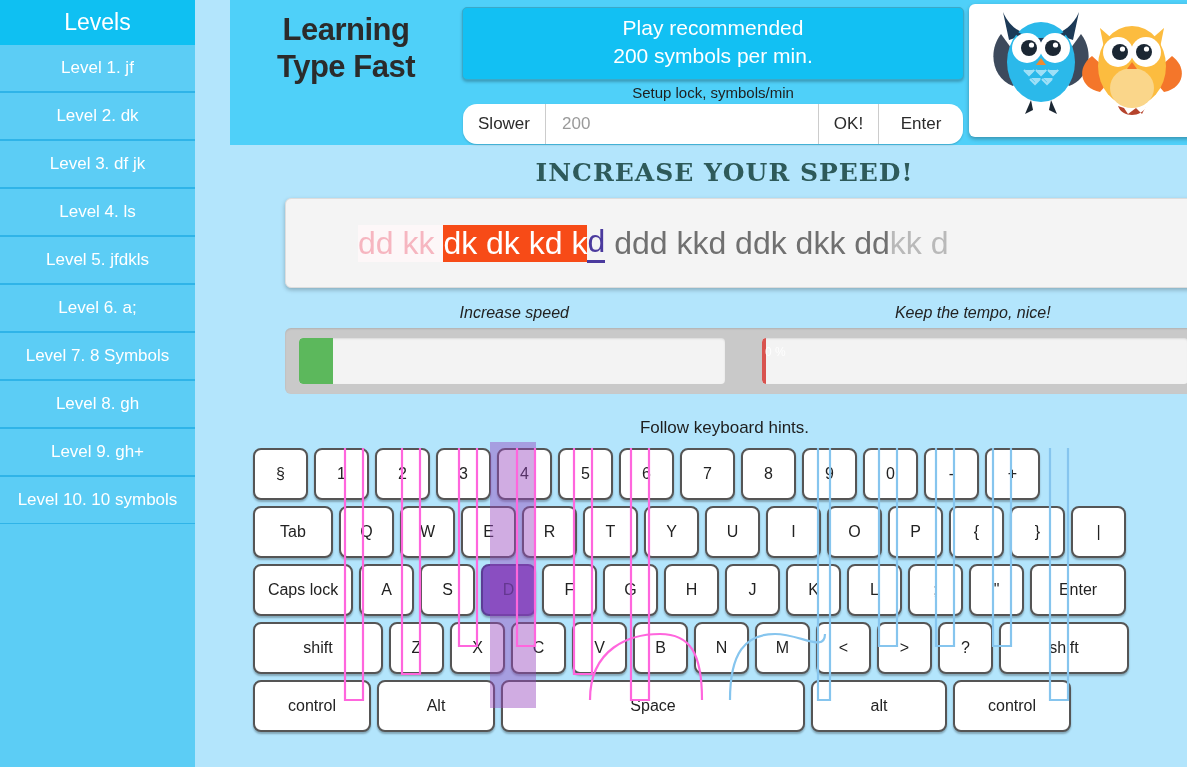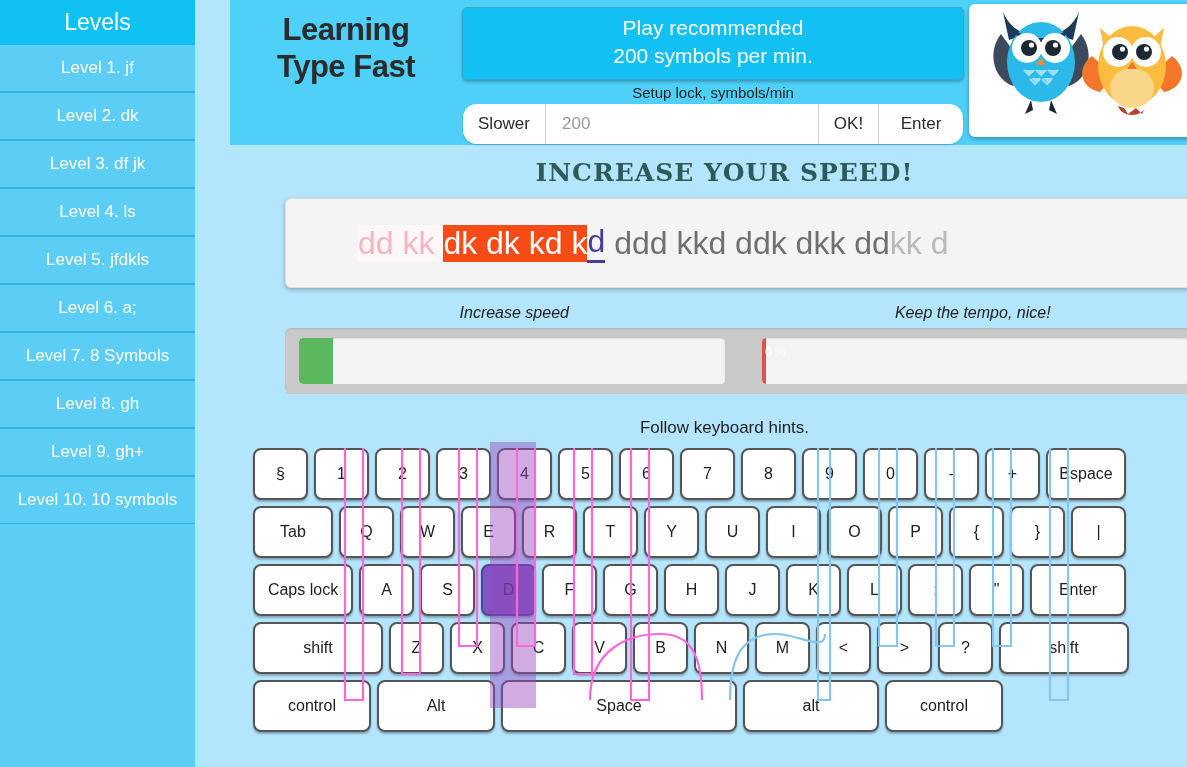--- a/index.html
+++ b/index.html
@@ -278,21 +278,20 @@
             <div class="key" style="width: 55px;">3</div>
             <div class="key" style="width: 55px;">4</div>
             <div class="key" style="width: 55px;">5</div>
             <div class="key" style="width: 55px;">6</div>
             <div class="key" style="width: 55px;">7</div>
             <div class="key" style="width: 55px;">8</div>
             <div class="key" style="width: 55px;">9</div>
             <div class="key" style="width: 55px;">0</div>
             <div class="key" style="width: 55px;">-</div>
             <div class="key" style="width: 55px;">+</div>
-            <div class="key" style="width: 80px;">Bspace</div>
           </div>
           <div class="kb-row">
             <div class="key" style="width: 80px;">Tab</div>
             <div class="key" style="width: 55px;">Q</div>
             <div class="key" style="width: 55px;">W</div>
             <div class="key" style="width: 55px;">E</div>
             <div class="key" style="width: 55px;">R</div>
             <div class="key" style="width: 55px;">T</div>
             <div class="key" style="width: 55px;">Y</div>
             <div class="key" style="width: 55px;">U</div>
@@ -328,21 +327,21 @@
             <div class="key" style="width: 55px;">N</div>
             <div class="key" style="width: 55px;">M</div>
             <div class="key" style="width: 55px;">&lt;</div>
             <div class="key" style="width: 55px;">&gt;</div>
             <div class="key" style="width: 55px;">?</div>
             <div class="key" style="width: 130px;">shift</div>
           </div>
           <div class="kb-row">
             <div class="key" style="width: 118px;">control</div>
             <div class="key" style="width: 118px;">Alt</div>
-            <div class="key" style="width: 236px; text-align: center;">Space</div>
+            <div class="key" style="width: 304px; text-align: center;">Space</div>
             <div class="key" style="width: 136px;">alt</div>
             <div class="key" style="width: 118px;">control</div>
           </div>
         </div>
 
       <svg class="guides">
         <g stroke="#ff66dd" stroke-width="2.2" fill="none">
           <path d="M115 -60 L115 252 L133 252 L133 -60"></path>
           <path d="M172 -82 L172 226 L190 226 L190 -82"></path>
           <path d="M229 -92 L229 198 L247 198 L247 -92"></path>

